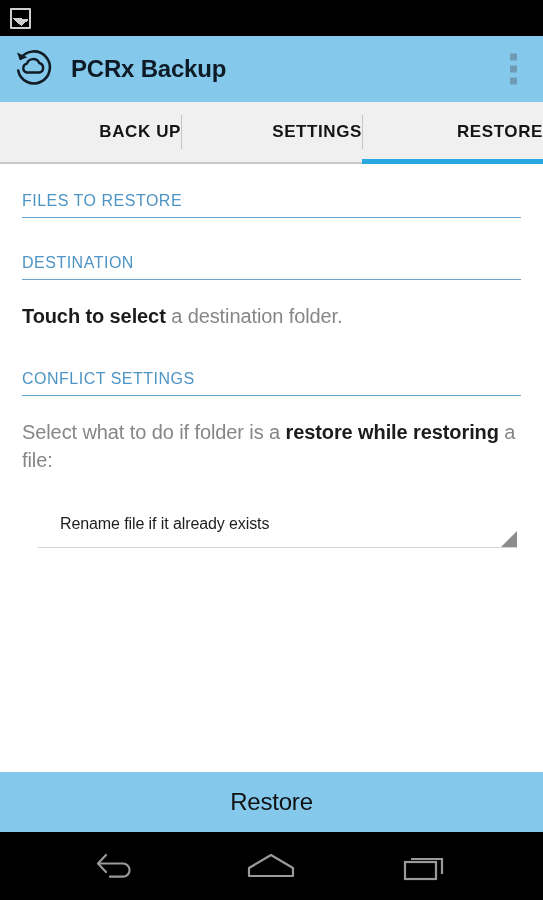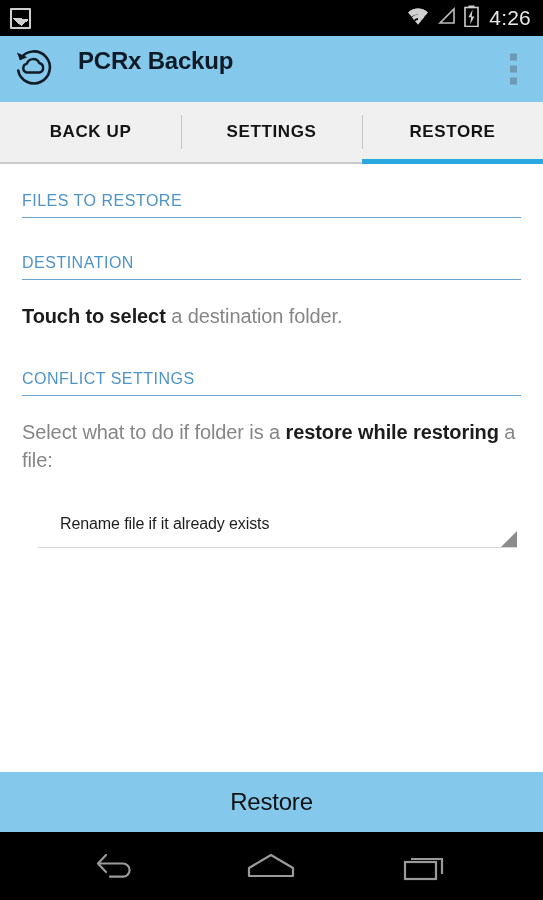--- a/index.html
+++ b/index.html
@@ -78,22 +78,22 @@
     background: #84c9ec;
     display: flex;
     align-items: center;
     padding: 0 14px 0 13px;
     box-sizing: border-box;
     flex: 0 0 auto;
     position: relative;
   }
   .brand {
     display: flex;
-    align-items: flex-start;
-    gap: 25px;
+    align-items: center;
+    gap: 18px;
   }
   .brand-title {
     font-size: 24px;
     font-weight: bold;
     color: #0e1b26;
     letter-spacing: -0.2px;
     white-space: nowrap;
   }
   .overflow-menu {
     position: absolute;
@@ -120,21 +120,21 @@
     align-items: stretch;
     flex: 0 0 auto;
     border-bottom: 2px solid #c9c9c9;
     box-sizing: border-box;
     position: relative;
   }
   .tab {
     flex: 1 1 0;
     display: flex;
     align-items: center;
-    justify-content: center;
+    justify-content: flex-end;
     position: relative;
     box-sizing: border-box;
   }
   .tab + .tab::before {
     content: "";
     position: absolute;
     left: 0;
     top: 13px;
     bottom: 13px;
     width: 1px;
@@ -257,45 +257,20 @@
   }
 </style>
 </head>
 <body>
 
 <div class="phone">
 
   <div class="statusbar">
     <div class="status-left">
       <span class="icon-img-notif"></span>
-    </div>
-    <div class="status-right">
-      <span>
-        <svg width="24" height="20" viewBox="0 0 24 20">
-          <path d="M12 18.5 L2.2 6.6 A13.5 13.5 0 0 1 21.8 6.6 Z" fill="#d0d0d0"></path>
-          <path d="M12 18.5 L5.6 10.7 A9.2 9.2 0 0 1 12 8.6 Z" fill="#000"></path>
-          <path d="M12 18.5 L5.6 10.7 A9.2 9.2 0 0 1 12 8.6 Z" fill="#d0d0d0" opacity="0"></path>
-          <path d="M2.2 6.6 A13.5 13.5 0 0 1 21.8 6.6 L19.6 9.3 A10.2 10.2 0 0 0 4.4 9.3 Z" fill="#d0d0d0"></path>
-          <path d="M5.9 11.2 A8.2 8.2 0 0 1 18.1 11.2 L15.9 13.9 A5 5 0 0 0 8.1 13.9 Z" fill="#d0d0d0"></path>
-          <path d="M9.1 15.2 A3.9 3.9 0 0 1 14.9 15.2 L12 18.6 Z" fill="#d0d0d0"></path>
-        </svg>
-      </span>
-      <span>
-        <svg width="20" height="20" viewBox="0 0 20 20">
-          <path d="M17 3 L17 17 L3 17 Z" fill="none" stroke="#bdbdbd" stroke-width="1.6"></path>
-        </svg>
-      </span>
-      <span>
-        <svg width="15" height="22" viewBox="0 0 15 22">
-          <rect x="4.5" y="0.5" width="6" height="2" fill="#cfcfcf"></rect>
-          <rect x="1" y="2.5" width="13" height="19" fill="none" stroke="#cfcfcf" stroke-width="1.6"></rect>
-          <path d="M8.6 4.5 L4.4 12.2 L7.1 12.2 L6.1 19.6 L10.4 11.4 L7.7 11.4 Z" fill="#cfcfcf"></path>
-        </svg>
-      </span>
-      <span class="status-clock">4:26</span>
     </div>
   </div>
 
   <div class="appbar">
     <div class="brand">
       <span>
         <svg width="40" height="40" viewBox="0 0 40 40">
           <path d="M7.6 11.5 A16 16 0 1 1 5.2 23.5" fill="none" stroke="#111c26" stroke-width="2.6" stroke-linecap="round"></path>
           <path d="M4.0 5.6 L6.9 13.2 L14.4 10.2 Z" fill="#111c26"></path>
           <path d="M13.5 25.5 A4.6 4.6 0 0 1 13.9 16.6 A6.6 6.6 0 0 1 26.2 16.0 A4.9 4.9 0 0 1 26.6 25.5 Z" fill="none" stroke="#111c26" stroke-width="2.4" stroke-linejoin="round"></path>

